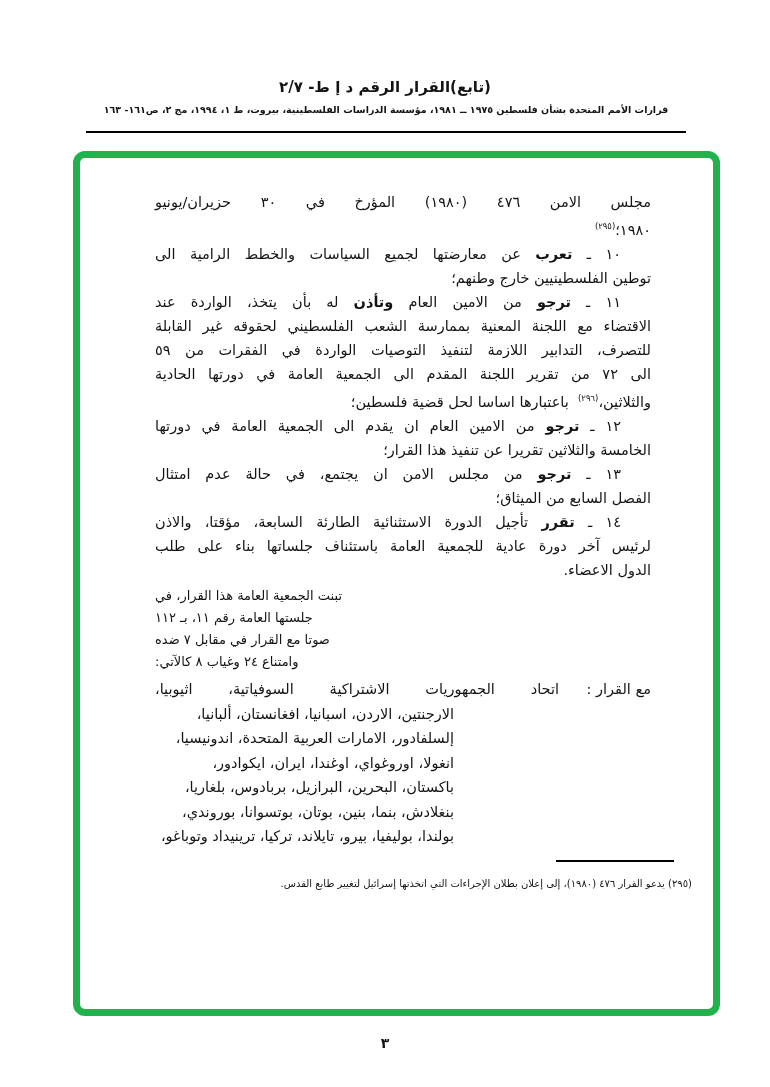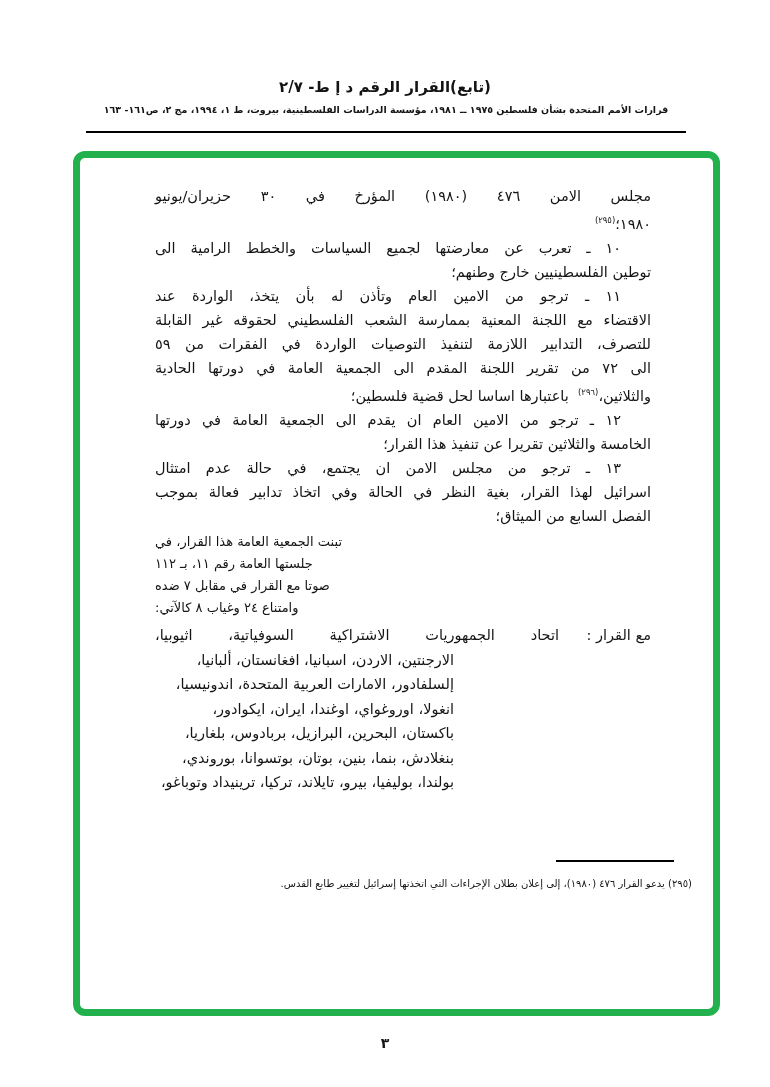--- a/index.html
+++ b/index.html
@@ -16,27 +16,27 @@
     margin:8px 84px 0 86px; padding-bottom:16px;
     border-bottom:2px solid #000;
     font-size:9.5px; font-weight:bold; white-space:nowrap; overflow:hidden;
   }
   .green-box {
     position:absolute; top:143px; left:73px; width:647px; height:865px;
     box-sizing:border-box; border:7px solid #22b14c; border-radius:12px;
     background:#ffffff;
   }
   .body-text {
-    position:absolute; top:26px; right:62px; width:496px;
+    position:absolute; top:32px; right:62px; width:496px;
     font-size:14.5px; line-height:24px;
   }
   .para .line { text-align:justify; text-align-last:justify; }
   .para .line.last { text-align-last:right; }
   .para .line.indent { padding-right:30px; }
-  .b { font-weight:normal; }
+  .b { font-weight:bold; }
   .sup { font-size:8.5px; vertical-align:6px; }
   .adoption {
     margin:3px 130px 0 0;
     font-size:13px; line-height:22px; text-align:left;
   }
   .vote { display:flex; margin-top:4px; font-size:14.5px; line-height:24.5px; }
   .vote-label { flex:none; width:92px; white-space:nowrap; }
   .countries { flex:1 1 auto; }
   .countries .cline { text-align:right; }
   .countries .cline.first { text-align:justify; text-align-last:justify; }
@@ -76,22 +76,26 @@
           <div class="line"><span>للتصرف، التدابير اللازمة لتنفيذ التوصيات الواردة في الفقرات من ٥٩</span></div>
           <div class="line"><span>الى ٧٢ من تقرير اللجنة المقدم الى الجمعية العامة في دورتها الحادية</span></div>
           <div class="line last"><span>والثلاثين،</span><span class="sup">(٢٩٦)</span><span>&nbsp;&nbsp;باعتبارها اساسا لحل قضية فلسطين؛</span></div>
         </div>
         <div class="para">
           <div class="line indent"><span>١٢ ـ </span><span class="b">ترجو</span><span> من الامين العام ان يقدم الى الجمعية العامة في دورتها</span></div>
           <div class="line last"><span>الخامسة والثلاثين تقريرا عن تنفيذ هذا القرار؛</span></div>
         </div>
         <div class="para">
           <div class="line indent"><span>١٣ ـ </span><span class="b">ترجو</span><span> من مجلس الامن ان يجتمع، في حالة عدم امتثال</span></div>
-          <div class="line"><span>اسرائيل لهذا القرار، بغية النظر في الحالة وفي اتخاذ تدابير فعالة بموجب</span></div>
           <div class="line last"><span>الفصل السابع من الميثاق؛</span></div>
+        </div>
+        <div class="para">
+          <div class="line indent"><span>١٤ ـ </span><span class="b">تقرر</span><span> تأجيل الدورة الاستثنائية الطارئة السابعة، مؤقتا، والاذن</span></div>
+          <div class="line"><span>لرئيس آخر دورة عادية للجمعية العامة باستئناف جلساتها بناء على طلب</span></div>
+          <div class="line last"><span>الدول الاعضاء.</span></div>
         </div>
         <div class="adoption">
           <div class="aline">تبنت الجمعية العامة هذا القرار، في</div>
           <div class="aline">جلستها العامة رقم ١١، بـ ١١٢</div>
           <div class="aline">صوتا مع القرار في مقابل ٧ ضده</div>
           <div class="aline">وامتناع ٢٤ وغياب ٨ كالآتي:</div>
         </div>
         <div class="vote">
           <div class="vote-label">مع القرار :</div>
           <div class="countries">

